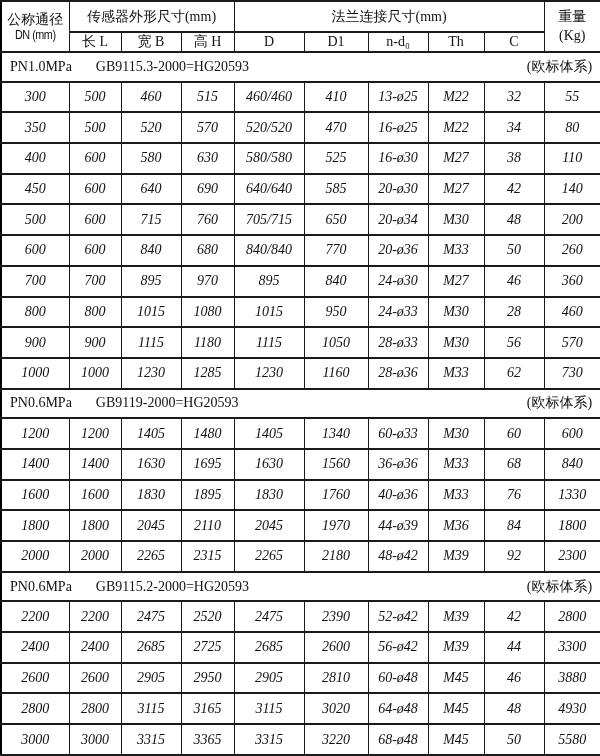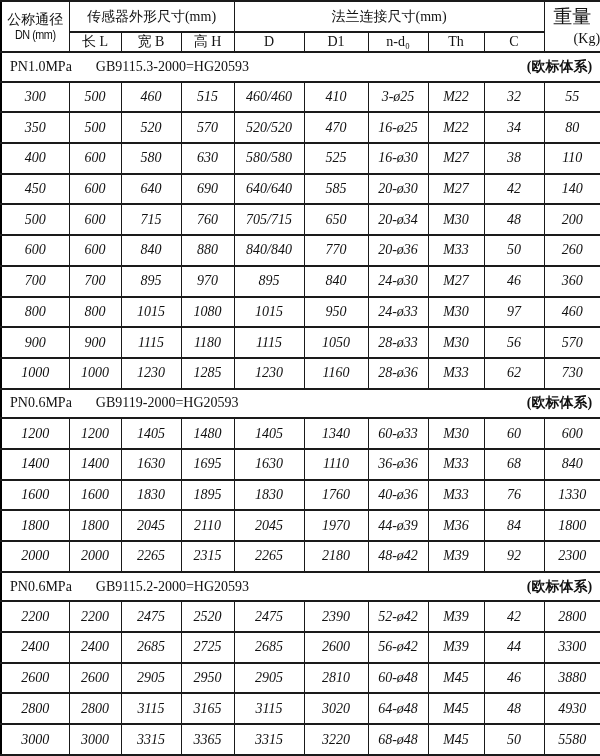--- a/index.html
+++ b/index.html
@@ -38,30 +38,30 @@
   tr.section-row { height: 27px; border-radius: 14px; }
   tr.data-row { height: 28px; font-style: italic; }
   .dn-line1 { font-size: 14px; line-height: 1.25; }
   .dn-line2 {
     font-size: 12px;
     line-height: 1.2;
     letter-spacing: -0.5px;
     font-family: "Liberation Sans", sans-serif;
     transform: scaleX(0.9);
   }
-  .wt-line1 { font-size: 19px; line-height: 1.3; }
-  .wt-line2 { font-size: 14px; line-height: 1.3; text-align: right; }
+  .wt-line1 { font-size: 14px; line-height: 1.3; }
+  .wt-line2 { font-size: 14px; line-height: 1.3; }
   .section-cell { text-align: left; }
   .section-flex {
     display: flex;
     align-items: center;
     padding: 0 8px 0 8px;
   }
   .section-pressure { margin-right: 24px; }
-  .section-note { margin-left: auto; font-weight: bold; }
+  .section-note { margin-left: auto; }
 </style>
 </head>
 <body>
 
 <table class="spec-table">
   <colgroup>
     <col style="width:68px">
       <col style="width:52px">
       <col style="width:60px">
     <col style="width:53px">
@@ -106,21 +106,21 @@
           </div>
         </td>
       </tr>
       <tr class="data-row">
         <td>300</td>
         <td>500</td>
         <td>460</td>
         <td>515</td>
         <td>460/460</td>
         <td>410</td>
-        <td>3-ø25</td>
+        <td>13-ø25</td>
         <td>M22</td>
         <td>32</td>
         <td>55</td>
       </tr>
       <tr class="data-row">
         <td>350</td>
         <td>500</td>
         <td>520</td>
         <td>570</td>
         <td>520/520</td>
@@ -163,21 +163,21 @@
         <td>650</td>
         <td>20-ø34</td>
         <td>M30</td>
         <td>48</td>
         <td>200</td>
       </tr>
       <tr class="data-row">
         <td>600</td>
         <td>600</td>
         <td>840</td>
-        <td>880</td>
+        <td>680</td>
         <td>840/840</td>
         <td>770</td>
         <td>20-ø36</td>
         <td>M33</td>
         <td>50</td>
         <td>260</td>
       </tr>
       <tr class="data-row">
         <td>700</td>
         <td>700</td>
@@ -192,21 +192,21 @@
       </tr>
       <tr class="data-row">
         <td>800</td>
         <td>800</td>
         <td>1015</td>
         <td>1080</td>
         <td>1015</td>
         <td>950</td>
         <td>24-ø33</td>
         <td>M30</td>
-        <td>97</td>
+        <td>28</td>
         <td>460</td>
       </tr>
       <tr class="data-row">
         <td>900</td>
         <td>900</td>
         <td>1115</td>
         <td>1180</td>
         <td>1115</td>
         <td>1050</td>
         <td>28-ø33</td>
@@ -246,21 +246,21 @@
         <td>M30</td>
         <td>60</td>
         <td>600</td>
       </tr>
       <tr class="data-row">
         <td>1400</td>
         <td>1400</td>
         <td>1630</td>
         <td>1695</td>
         <td>1630</td>
-        <td>1110</td>
+        <td>1560</td>
         <td>36-ø36</td>
         <td>M33</td>
         <td>68</td>
         <td>840</td>
       </tr>
       <tr class="data-row">
         <td>1600</td>
         <td>1600</td>
         <td>1830</td>
         <td>1895</td>

